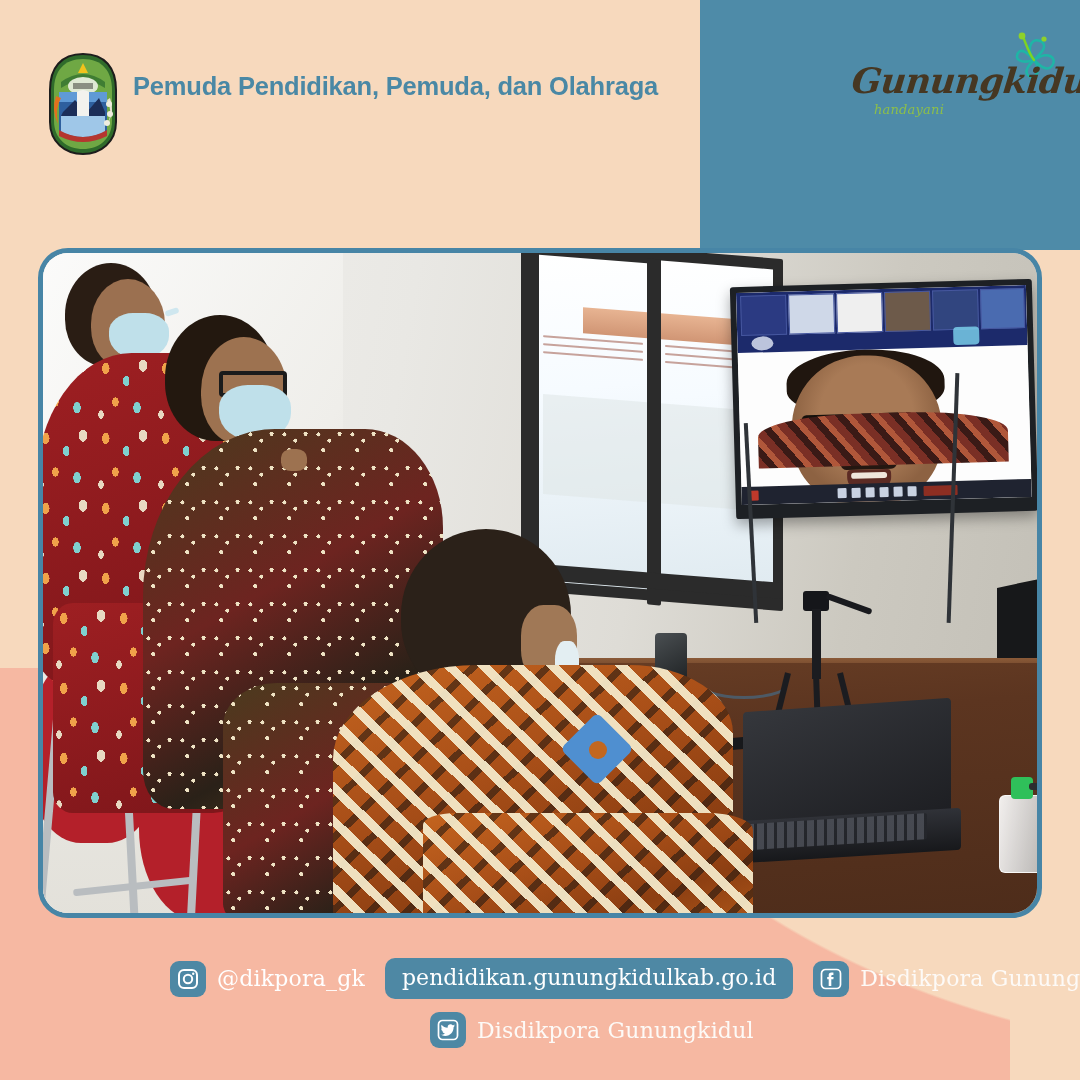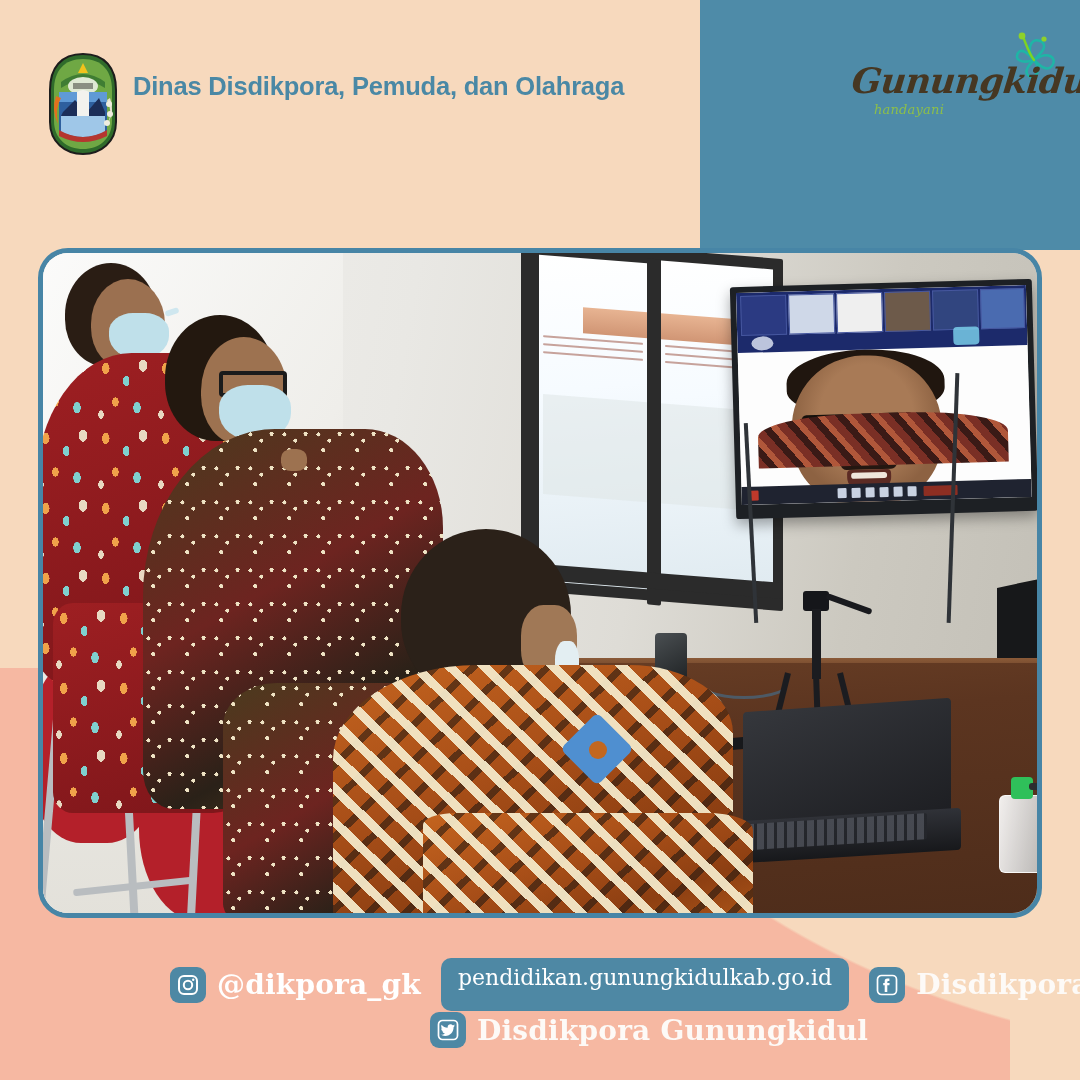--- a/index.html
+++ b/index.html
@@ -190,24 +190,24 @@
       linear-gradient(160deg,#c4641f 0%,#a94f18 40%,#8d3f12 70%,#b35a1a 100%);}
 
   
   .footer{position:absolute;left:0;top:940px;width:1080px;height:140px;}
   .f-row{position:absolute;display:flex;align-items:center;}
   .f-row1{left:170px;top:18px;}
   .f-row2{left:430px;top:72px;}
   .f-item{display:flex;align-items:center;margin-right:20px;}
   .sq-icon{width:36px;height:36px;border-radius:9px;background:#4e88a4;
     display:flex;align-items:center;justify-content:center;flex:0 0 auto;}
-  .f-label{margin-left:11px;color:#ffffff;font-size:28px;font-weight:bold;
+  .f-label{margin-left:11px;color:#ffffff;font-size:22px;font-weight:normal;
     font-family:"DejaVu Serif", serif;letter-spacing:0.2px;white-space:nowrap;}
   .f-label.dark{color:#fdfaf7;}
-  .url-pill{background:#4e88a4;border-radius:10px;padding:7px 17px 21px;margin-right:20px;}
+  .url-pill{background:#4e88a4;border-radius:10px;padding:7px 17px 9px;margin-right:20px;}
   .url-text{color:#ffffff;font-size:22px;font-family:"DejaVu Serif", serif;white-space:nowrap;}
 </style>
 </head>
 <body>
 
 <div class="poster">
 
   <div class="bg-blue"></div>
   <div class="bg-peach-block"></div>
   <div class="bg-peach-top"></div>
@@ -234,21 +234,21 @@
       <path d="M30 40 Q36 36 42 40 L42 64 L30 64 Z" fill="#f2f2ee"></path>
       <path d="M12 78 Q36 92 60 78 L60 84 Q36 96 12 84 Z" fill="#b5362f"></path>
       <path d="M9 44 Q4 58 11 72 Q8 56 14 46 Z" fill="#e2711d"></path>
       <path d="M63 46 Q68 58 61 72 Q66 58 60 48 Z" fill="#e8e4d6"></path>
       <circle cx="62" cy="52" r="3" fill="#f0ede0"></circle>
       <circle cx="63" cy="62" r="3" fill="#f0ede0"></circle>
       <circle cx="60" cy="71" r="3" fill="#f0ede0"></circle>
     </svg>
 
     <div class="header-text">
-      <span>Dinas Disdikpora, Pemuda, dan Olahraga</span>
+      <span>Pemuda Pendidikan, Pemuda, dan Olahraga</span>
     </div>
   </div>
 
   <div class="brandmark">
     <svg class="brand-flourish" viewBox="0 0 56 56">
       <g fill="none" stroke="#1fb5a6" stroke-width="2.6" stroke-linecap="round">
         <path d="M30 30 C20 16 30 6 38 12 C44 17 36 24 30 30 Z"></path>
         <path d="M30 30 C44 20 54 28 48 36 C43 42 36 36 30 30 Z"></path>
         <path d="M30 30 C38 40 32 50 25 46 C19 42 25 35 30 30 Z"></path>
         <path d="M30 30 C18 34 10 30 14 23 C18 17 25 25 30 30 Z"></path>

